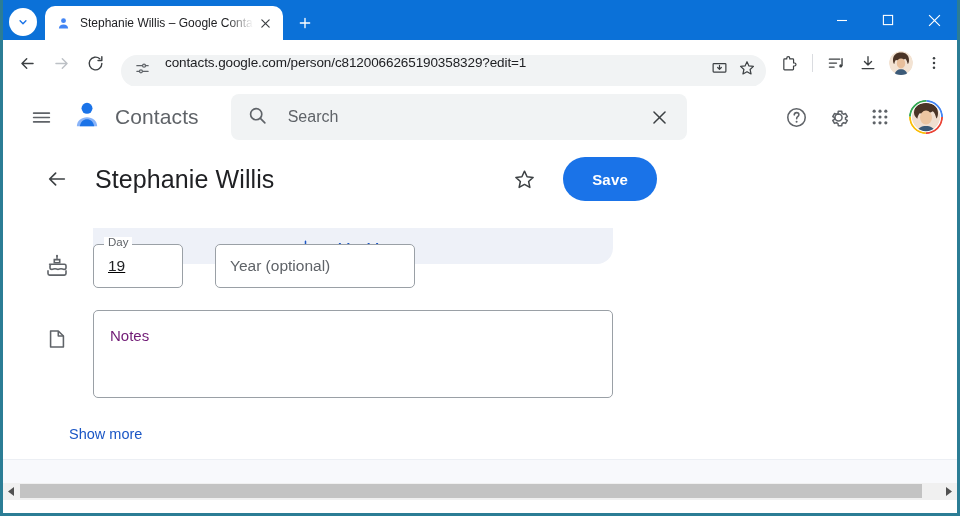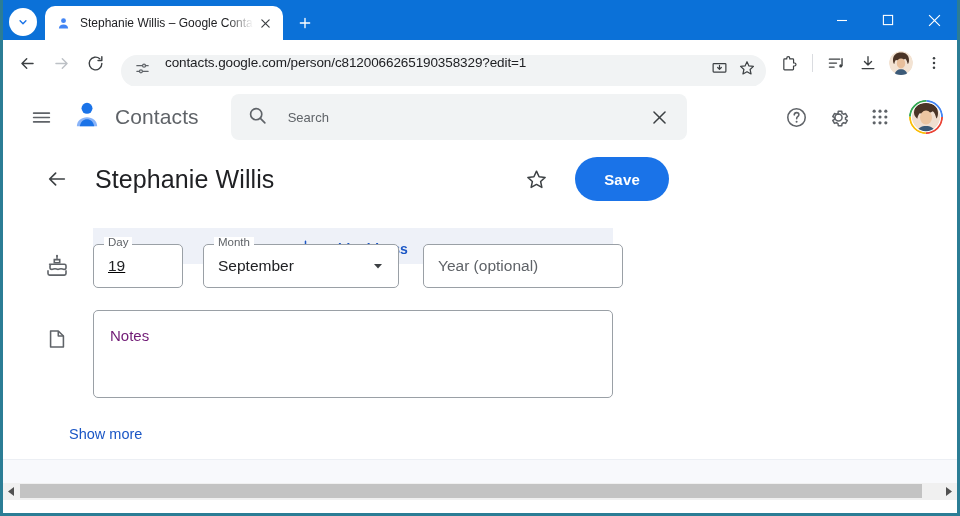--- a/index.html
+++ b/index.html
@@ -204,21 +204,21 @@
     background: #f1f3f4;
     border-radius: 8px;
     display: flex;
     align-items: center;
     padding: 0 14px 0 16px;
     flex: 0 0 auto;
     cursor: text;
   }
   .gsearch-input {
     flex: 1 1 auto;
-    font-size: 13px;
+    font-size: 16px;
     color: #5f6368;
     margin-left: 20px;
   }
   .gsearch-clear {
     width: 26px; height: 26px;
     display: flex; align-items: center; justify-content: center;
     cursor: pointer;
     flex: 0 0 auto;
   }
   .gbar-right {
@@ -243,21 +243,21 @@
   }
 
   
   .contact-header {
     position: relative;
     z-index: 5;
     height: 62px;
     background: #ffffff;
     display: flex;
     align-items: center;
-    padding: 0 20px 0 36px;
+    padding: 0 32px 0 36px;
   }
   .back-btn {
     width: 36px; height: 36px;
     display: flex; align-items: center; justify-content: center;
     border-radius: 50%;
     cursor: pointer;
     flex: 0 0 auto;
   }
   .contact-name {
     font-size: 25px;
@@ -361,21 +361,21 @@
   .outl-value {
     font-size: 15.5px;
     color: #202124;
   }
   .outl-placeholder {
     font-size: 15.5px;
     color: #5f6368;
   }
   #day-field { width: 90px; text-decoration: underline; }
   #month-field { width: 196px; margin-left: 20px; justify-content: space-between; cursor: pointer; }
-  #year-field { width: 200px; margin-left: 24px; }
+  #year-field { width: 200px; margin-left: 32px; }
   .notes-row { margin-top: 22px; align-items: flex-start; }
   .notes-row .row-icon { margin-top: 18px; }
   #notes-field {
     width: 520px;
     height: 88px;
     border: 1px solid #9aa0a6;
     border-radius: 5px;
     padding: 16px;
     background: #ffffff;
     cursor: text;
@@ -687,29 +687,20 @@
             <path d="M4.6 10.2h14.8a1.6 1.6 0 0 1 1.6 1.6v1.9c0 1-1 1.7-2 1.7s-2-.7-3-.7-2 .7-3 .7-2-.7-3-.7-2 .7-3 .7-2-.7-2-1.7v-1.9a1.6 1.6 0 0 1 1.6-1.6z" fill="none" stroke="#5f6368" stroke-width="1.6" stroke-linejoin="round"></path>
             <path d="M3 16.3v3.2a1.6 1.6 0 0 0 1.6 1.6h14.8a1.6 1.6 0 0 0 1.6-1.6v-3.2" fill="none" stroke="#5f6368" stroke-width="1.6" stroke-linejoin="round"></path>
           </svg>
         </div>
 
         <div class="outl" id="day-field">
           <span class="outl-label">Day</span>
           <span class="outl-value">19</span>
         </div>
 
-        <div class="outl" id="month-field">
-          <span class="outl-label">Month</span>
-          <span class="outl-value">September</span>
-          <span style="display:flex;align-items:center;">
-            <svg width="12" height="12" viewBox="0 0 24 24">
-              <path d="M4 8l8 9 8-9z" fill="#3c4043"></path>
-            </svg>
-          </span>
-        </div>
 
         <div class="outl" id="year-field">
           <span class="outl-placeholder">Year (optional)</span>
         </div>
       </div>
 
       
       <div class="field-row notes-row">
         <div class="row-icon">
           <svg width="22" height="22" viewBox="0 0 24 24">

